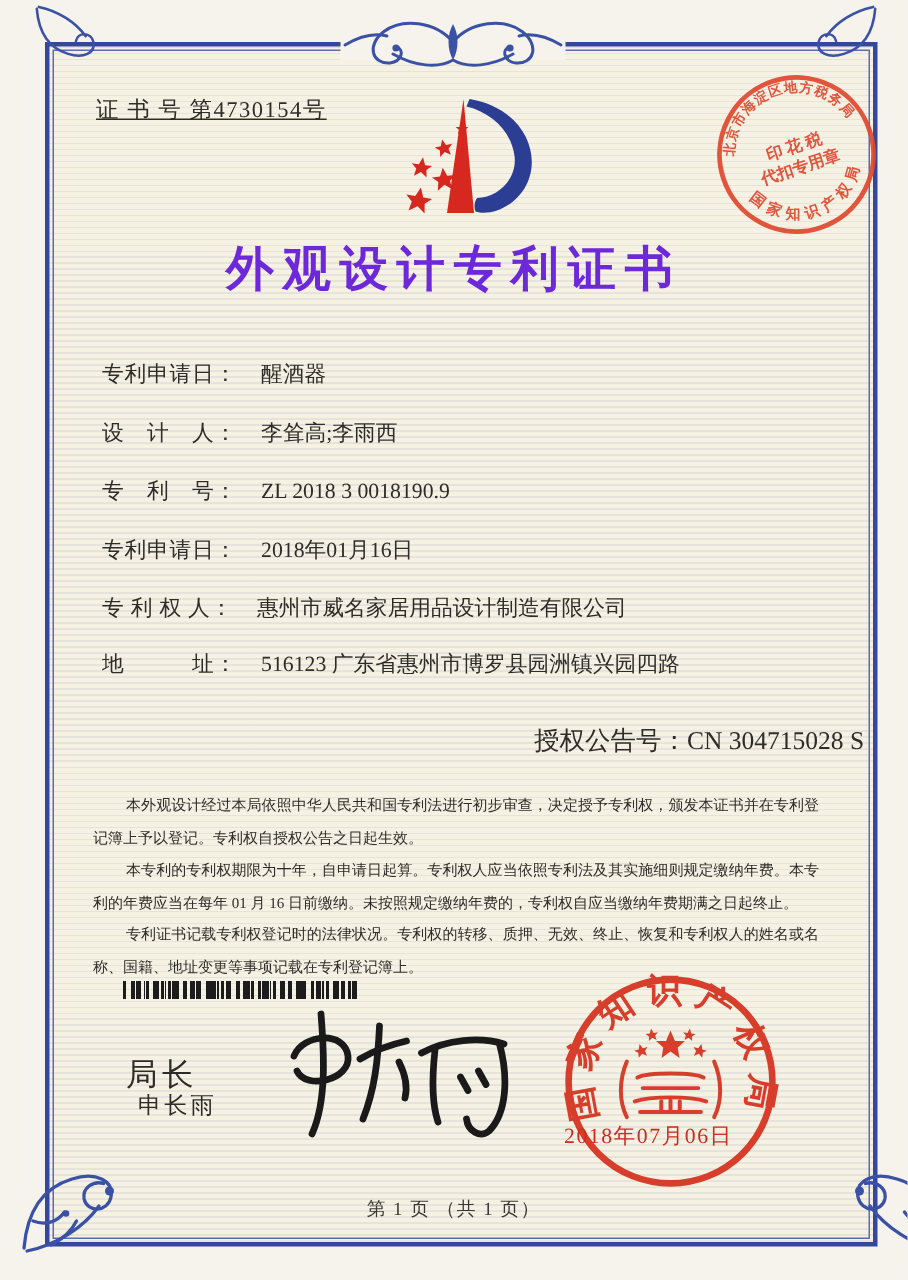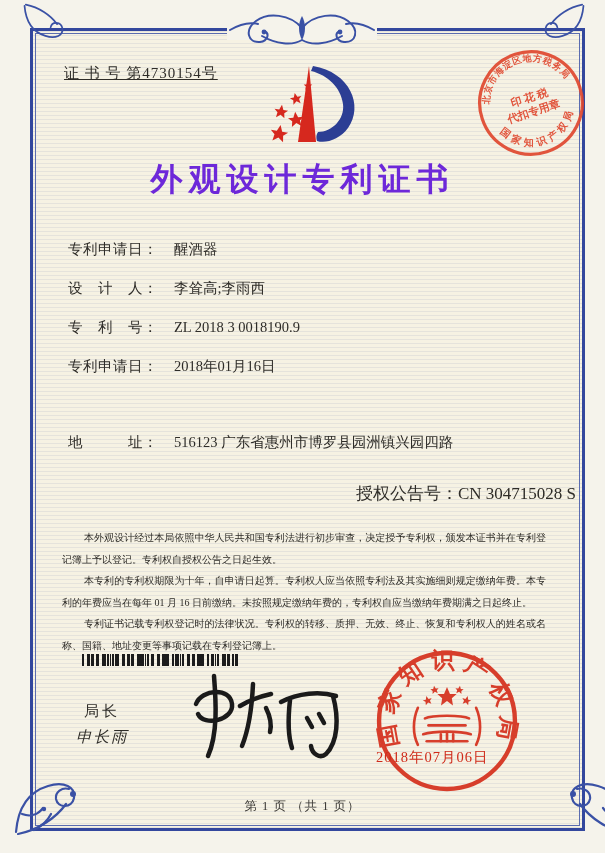--- a/index.html
+++ b/index.html
@@ -40,22 +40,22 @@
     font-size:10px;line-height:21.5px;text-align:justify;margin-top:27px;
   }
   .body-text p{margin:0;text-indent:2.2em;}
   .barcode{
     left:82px;top:654px;width:156px;height:12px;
     background:
       repeating-linear-gradient(90deg,#1c1c1c 0 2px,transparent 2px 5px),
       repeating-linear-gradient(90deg,#1c1c1c 0 1px,transparent 1px 7px),
       repeating-linear-gradient(90deg,transparent 0 9px,#1c1c1c 9px 12px);
   }
-  .director-title{left:84px;top:702px;font-size:15px;letter-spacing:3px;}
-  .director-name{left:76px;top:727px;font-size:15.5px;letter-spacing:2px;font-style:italic;}
+  .director-title{left:84px;top:702px;font-size:21px;letter-spacing:3px;}
+  .director-name{left:92px;top:727px;font-size:15.5px;letter-spacing:2px;}
   .seal-date{left:376px;top:748px;font-size:14.5px;color:#cf2a1a;letter-spacing:1px;z-index:6;}
   .footer{left:0;right:0;top:798px;text-align:center;font-size:12.5px;letter-spacing:1px;color:#3a3834;}
   svg{display:block;}
   .orn{color:#3a51a5;}
 </style>
 </head>
 <body>
 
 <div class="page">
 
@@ -145,20 +145,23 @@
   </div>
   <div class="abs row" style="top:279px">
     <span class="lbl">设　计　人：</span><span class="val">李耸高;李雨西</span>
   </div>
   <div class="abs row" style="top:318px">
     <span class="lbl">专　利　号：</span><span class="val">ZL 2018 3 0018190.9</span>
   </div>
   <div class="abs row" style="top:357px">
     <span class="lbl">专利申请日：</span><span class="val">2018年01月16日</span>
   </div>
+  <div class="abs row" style="top:396px">
+    <span class="lbl">专 利 权 人：</span><span class="val">惠州市威名家居用品设计制造有限公司</span>
+  </div>
   <div class="abs row" style="top:433px">
     <span class="lbl">地　　　址：</span><span class="val">516123 广东省惠州市博罗县园洲镇兴园四路</span>
   </div>
 
   <div class="abs grant-no">
     <span class="lbl">授权公告号：</span><span class="val">CN 304715028 S</span>
   </div>
 
   <div class="abs body-text">
     <p>本外观设计经过本局依照中华人民共和国专利法进行初步审查，决定授予专利权，颁发本证书并在专利登记簿上予以登记。专利权自授权公告之日起生效。</p>

